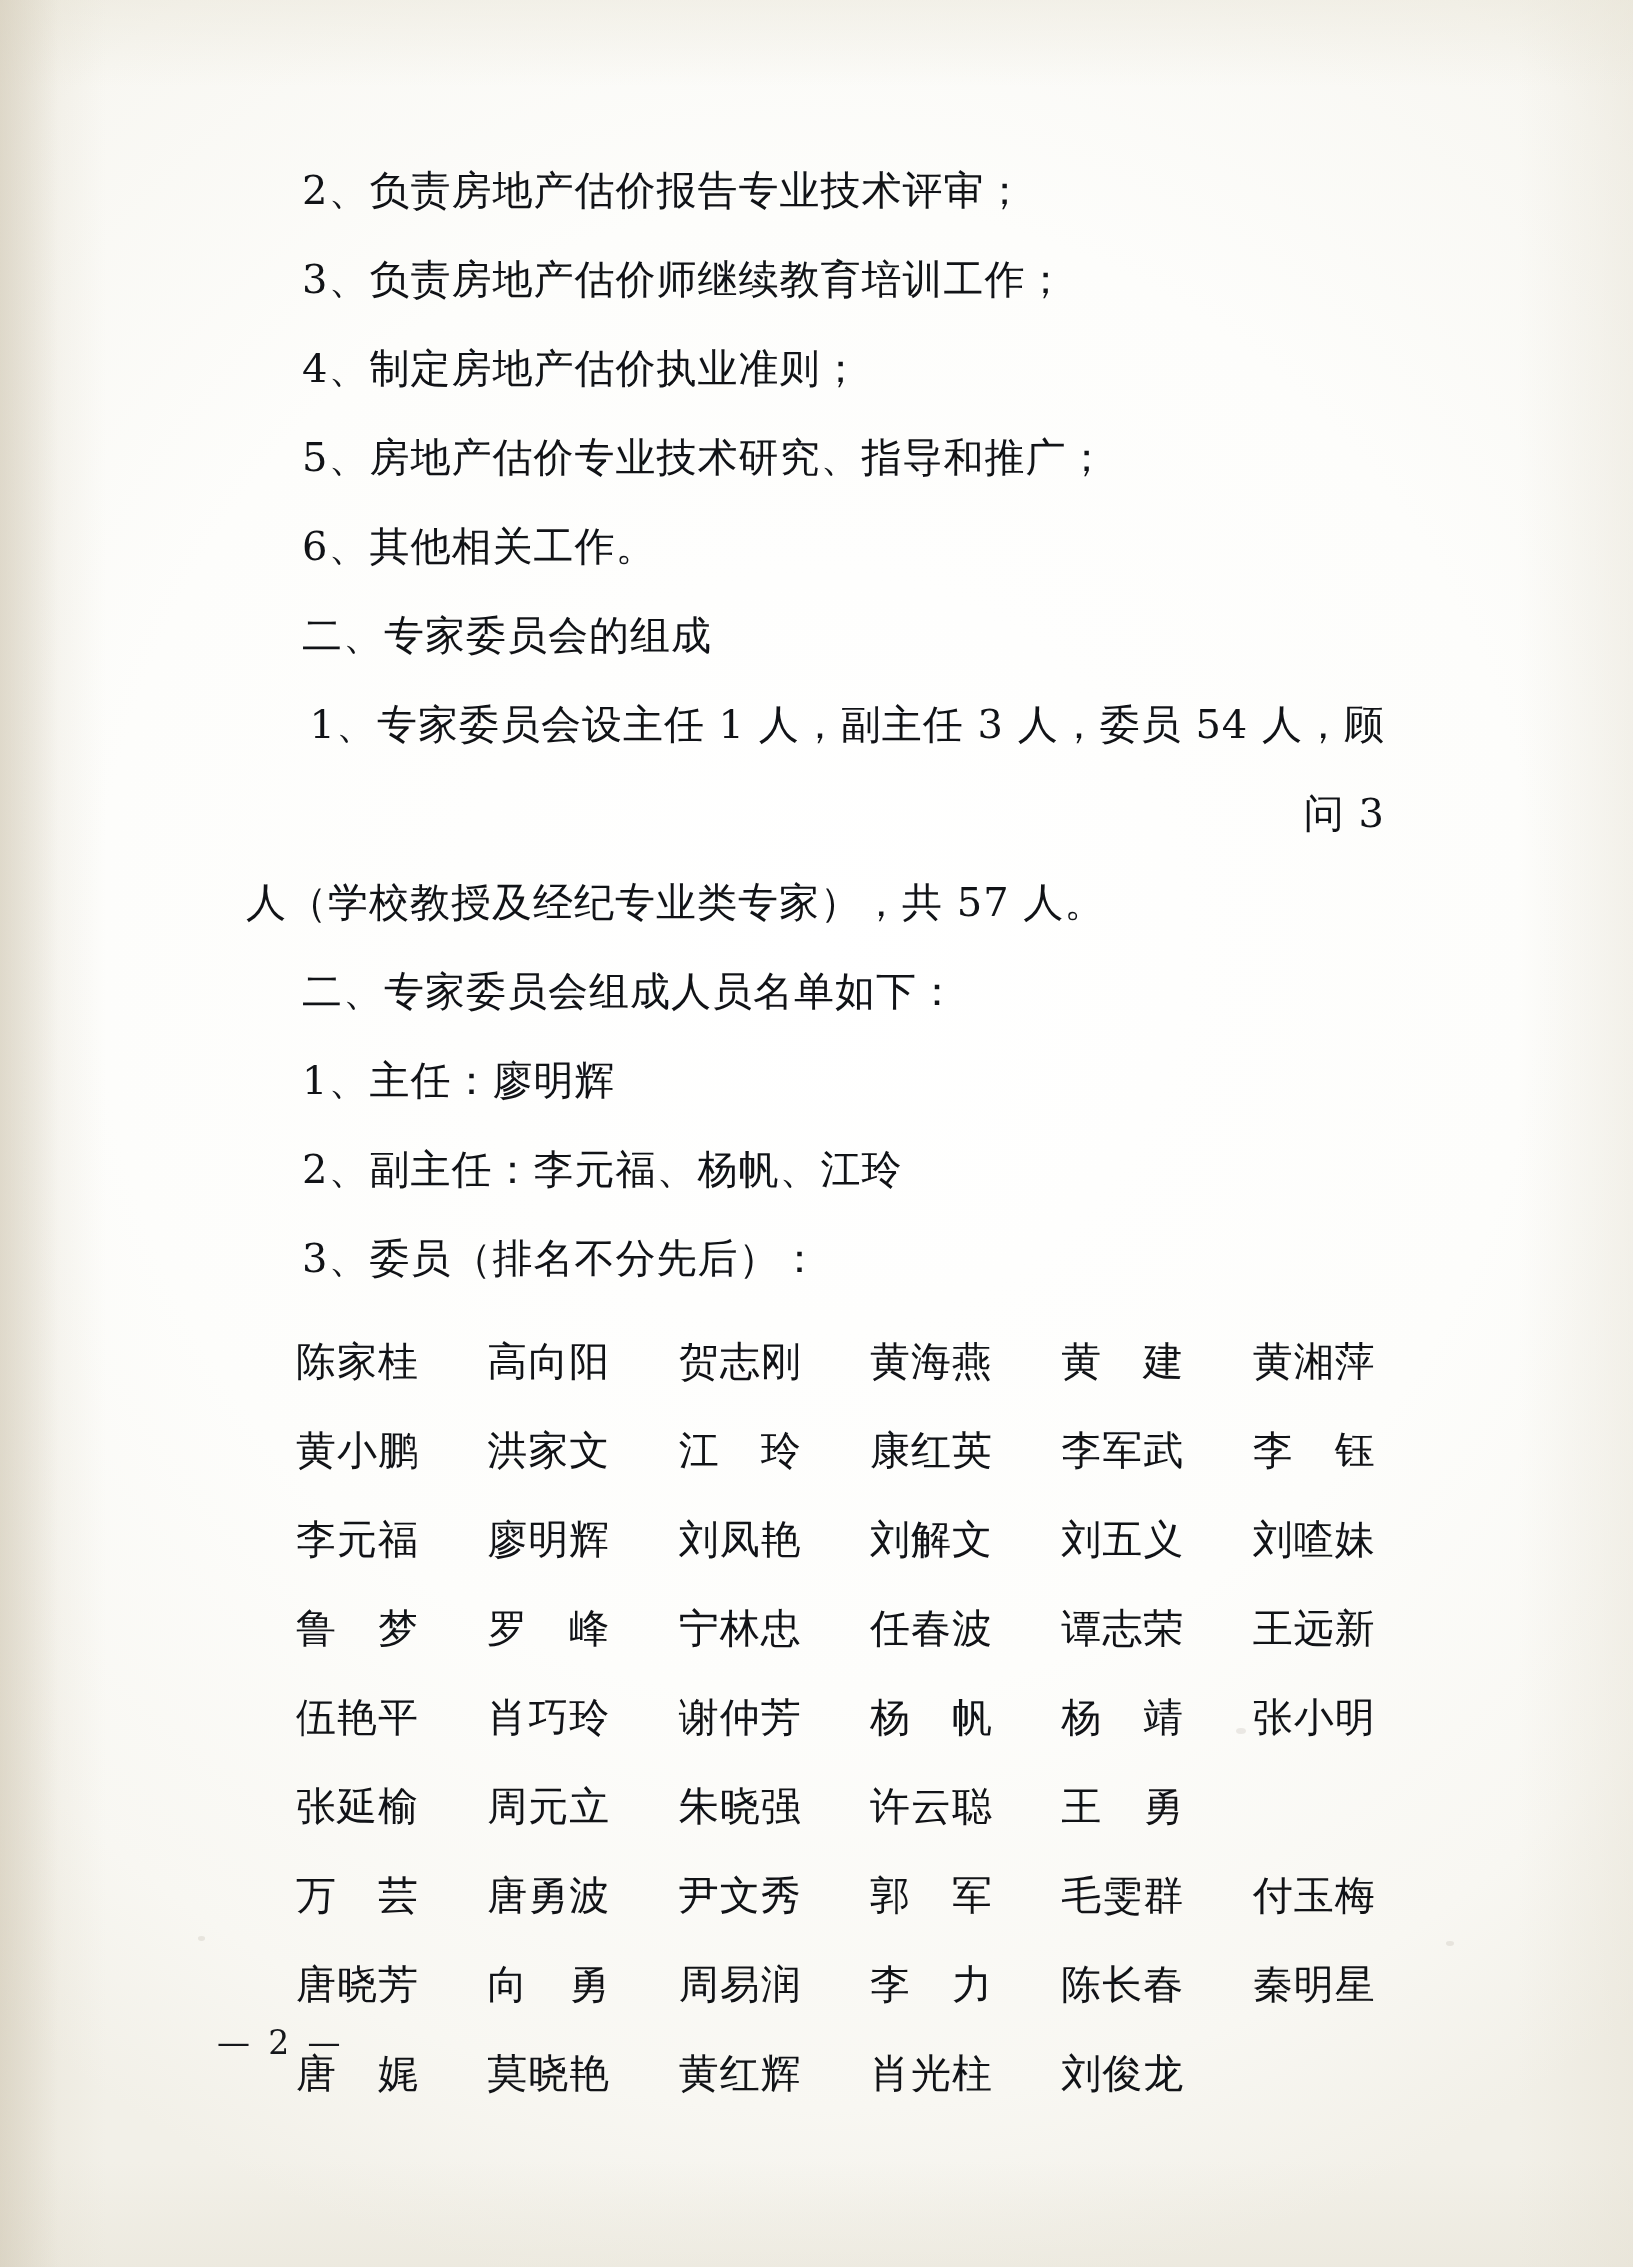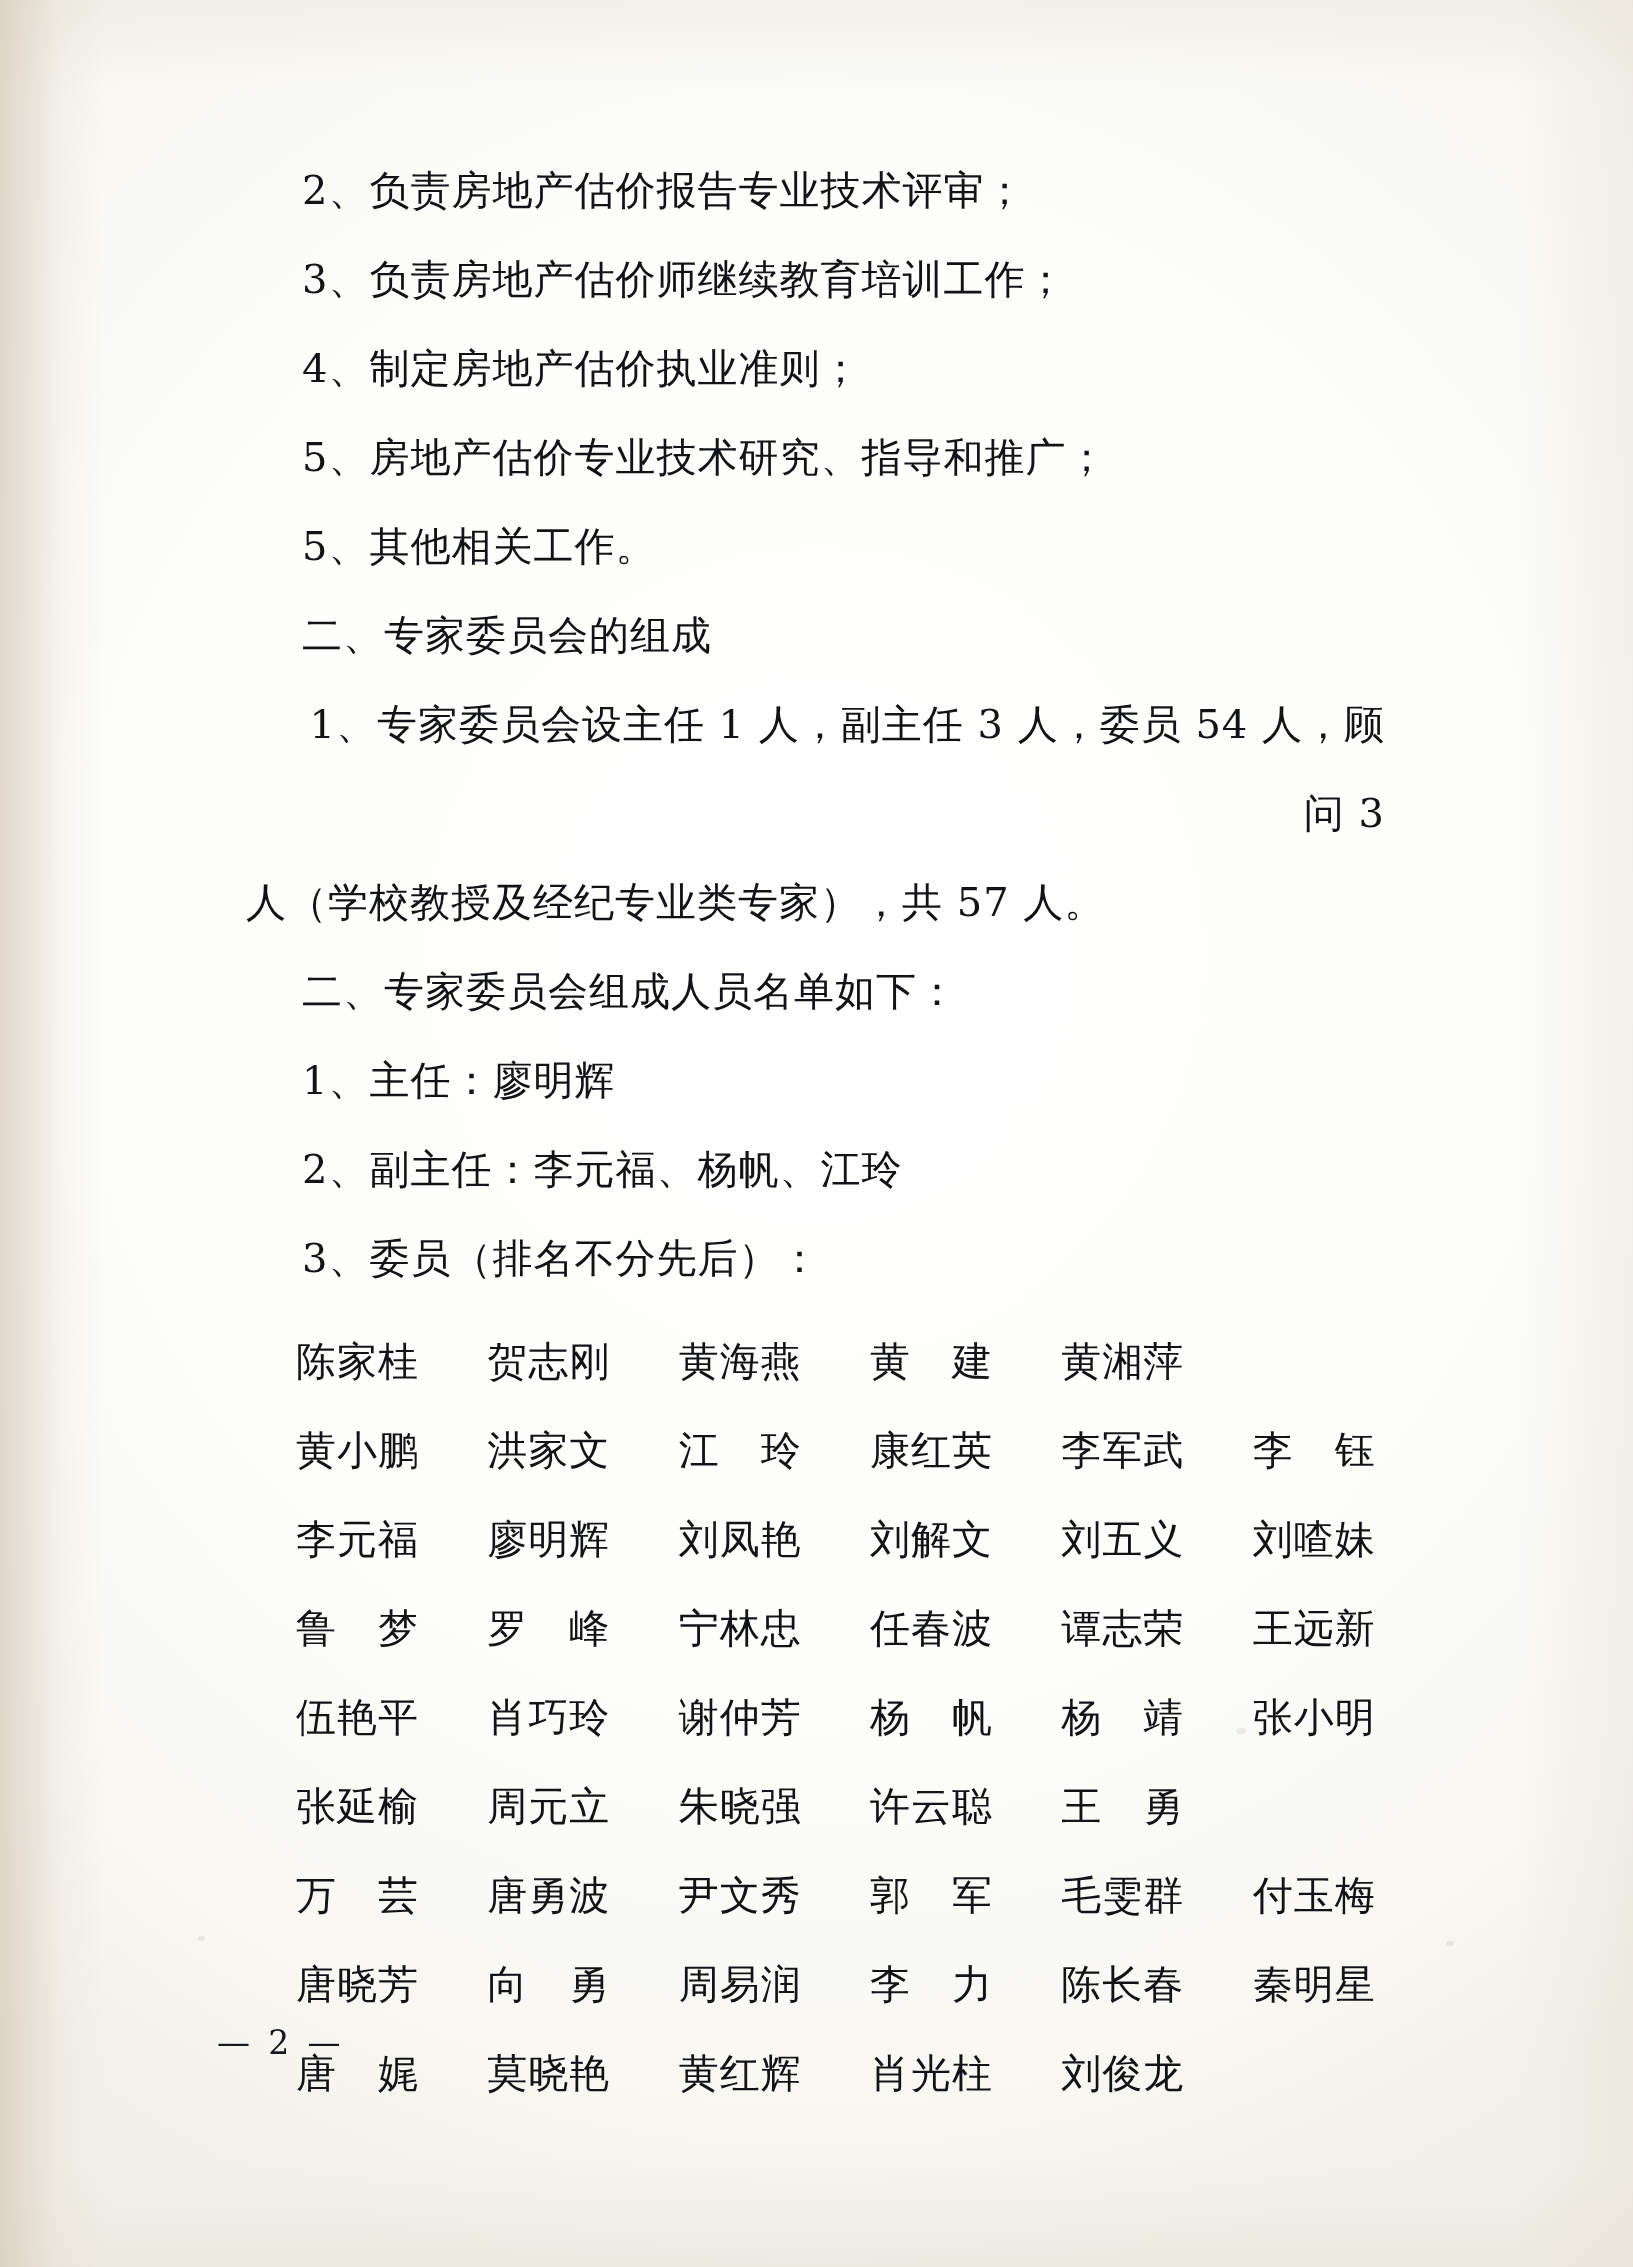--- a/index.html
+++ b/index.html
@@ -120,37 +120,38 @@
   <div class="speck" style="left:1236px; top:1728px; width:9.7px; height:5.8px;"></div>
   <div class="speck" style="left:1446px; top:1941px; width:7.7px; height:4.8px;"></div>
   <div class="speck" style="left:198px; top:1936px; width:6.8px; height:4.8px;"></div>
 
   <div class="content">
 
     <div class="line indent">2、负责房地产估价报告专业技术评审；</div>
     <div class="line indent">3、负责房地产估价师继续教育培训工作；</div>
     <div class="line indent">4、制定房地产估价执业准则；</div>
     <div class="line indent">5、房地产估价专业技术研究、指导和推广；</div>
-    <div class="line indent">5、其他相关工作。</div>
+    <div class="line indent">6、其他相关工作。</div>
     <div class="line indent">二、专家委员会的组成</div>
 
     <div class="para">
       <span class="first">1、专家委员会设主任 1 人，副主任 3 人，委员 54 人，顾问 3</span>
       <span class="cont">人（学校教授及经纪专业类专家），共 57 人。</span>
     </div>
 
     <div class="line indent">二、专家委员会组成人员名单如下：</div>
     <div class="line indent">1、主任：廖明辉</div>
     <div class="line indent">2、副主任：李元福、杨帆、江玲</div>
     <div class="line indent">3、委员（排名不分先后）：</div>
 
     <div class="name-grid">
 
       <div class="name-row">
         <div class="name-cell">陈家桂</div>
+        <div class="name-cell">高向阳</div>
         <div class="name-cell">贺志刚</div>
         <div class="name-cell">黄海燕</div>
         <div class="name-cell">黄　建</div>
         <div class="name-cell">黄湘萍</div>
       </div>
 
       <div class="name-row">
         <div class="name-cell">黄小鹏</div>
         <div class="name-cell">洪家文</div>
         <div class="name-cell">江　玲</div>

